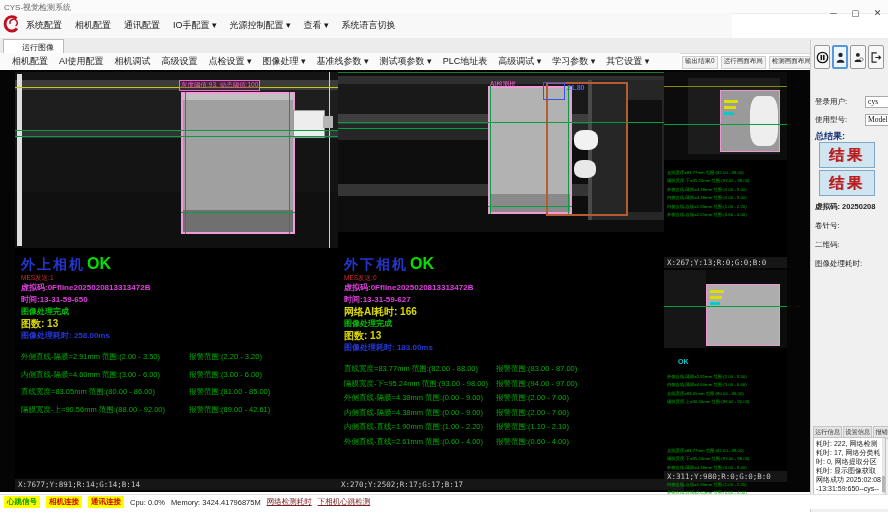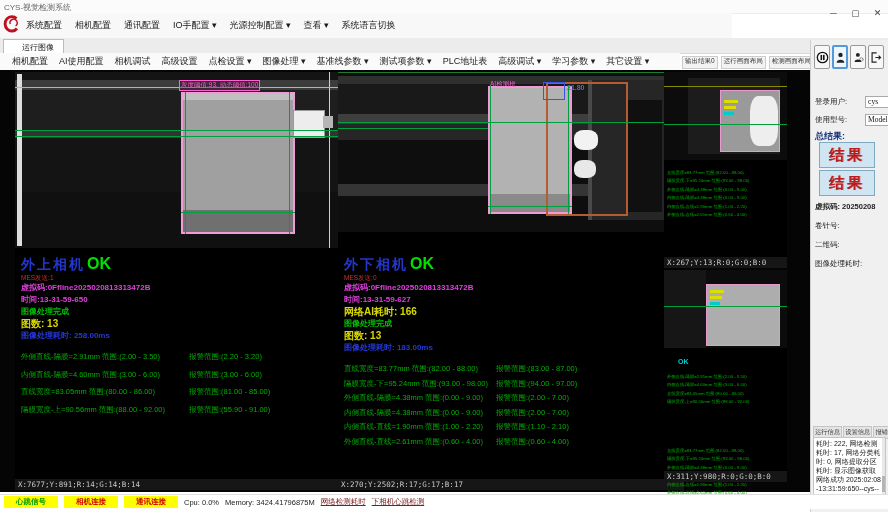--- a/index.html
+++ b/index.html
@@ -88,21 +88,21 @@
   .sb-line b{font-weight:bold;}
   .info-tabs{position:absolute;left:2px;top:386px;display:flex;gap:1px;}
   .info-tab{font-size:6.3px;color:#333;background:#e4e4e4;border:1px solid #c5c5c5;padding:1px 1px;white-space:nowrap;}
   .logbox{position:absolute;left:2px;top:397px;width:73px;height:72px;background:#fff;border:1px solid #c5c5c5;box-sizing:border-box;overflow:hidden;}
   .logbox .logtext{font-size:7px;color:#1a1a1a;line-height:9px;padding:1px 4px 1px 2px;word-break:break-all;}
   .logbox .sb-track{position:absolute;right:0;top:0;width:3px;height:100%;background:#e8e8e8;}
   .logbox .sb-thumb{position:absolute;right:0;top:38px;width:3px;height:16px;background:#b5b5b5;}
 
   
   .statusbar{position:absolute;left:0;top:494px;width:888px;height:15px;background:#fff;border-top:1px solid #e0e0e0;display:flex;align-items:center;gap:6px;padding-left:4px;box-sizing:border-box;}
-  .badge{font-size:7.5px;font-weight:bold;background:#ffff00;padding:1px 12px;}
+  .badge{font-size:7.5px;font-weight:bold;background:#ffff00;padding:1px 3px;}
   .badge.green{color:#009900;}
   .badge.red{color:#d00000;}
   .stat-text{font-size:7.5px;color:#222;}
   .stat-link{font-size:7.5px;color:#7a2020;text-decoration:underline;}
 
   svg{display:block;}
 </style>
 </head>
 <body>
 
@@ -209,21 +209,21 @@
               <span class="m-r">报警范围:(3.00 - 6.00)</span>
             </div>
 
             <div class="meas-row">
               <span class="m-l">直线宽度=83.05mm 范围:(80.00 - 86.00)</span>
               <span class="m-r">报警范围:(81.00 - 85.00)</span>
             </div>
 
             <div class="meas-row">
               <span class="m-l">隔膜宽度-上=90.56mm 范围:(88.00 - 92.00)</span>
-              <span class="m-r">报警范围:(55.90 - 91.00)</span>
+              <span class="m-r">报警范围:(89.00 - 42.61)</span>
             </div>
           </div>
       </div>
       <div class="coord">X:7677;Y:891;R:14;G:14;B:14</div>
     </section>
 
     <section class="cam-panel mid">
       <div class="cam-img">
         <div class="abs" style="left:0;top:0;width:346px;height:1px;background:#1e7a30"></div>
         <div class="abs" style="left:0;top:4px;width:346px;height:8px;background:#2f2f2f"></div>

